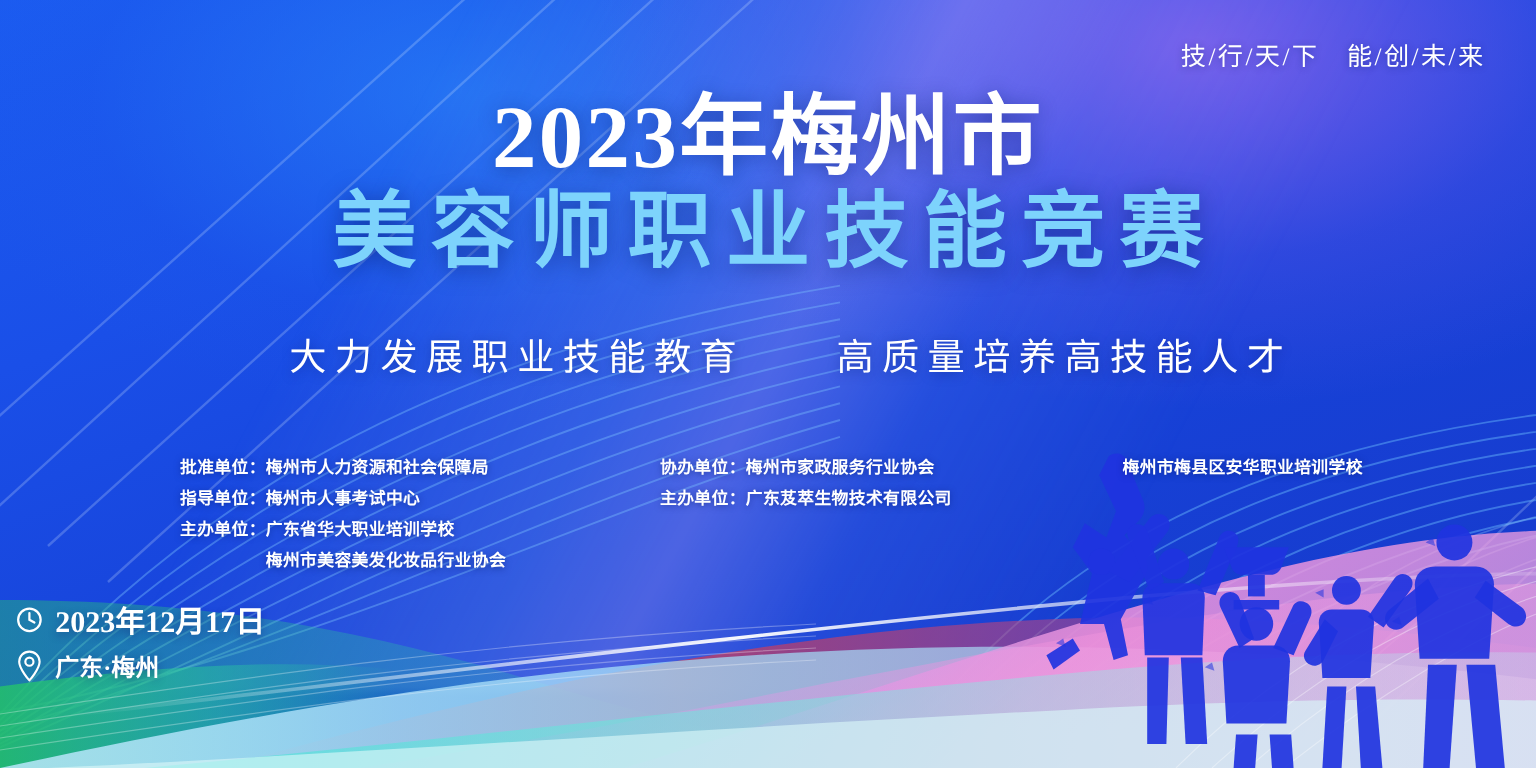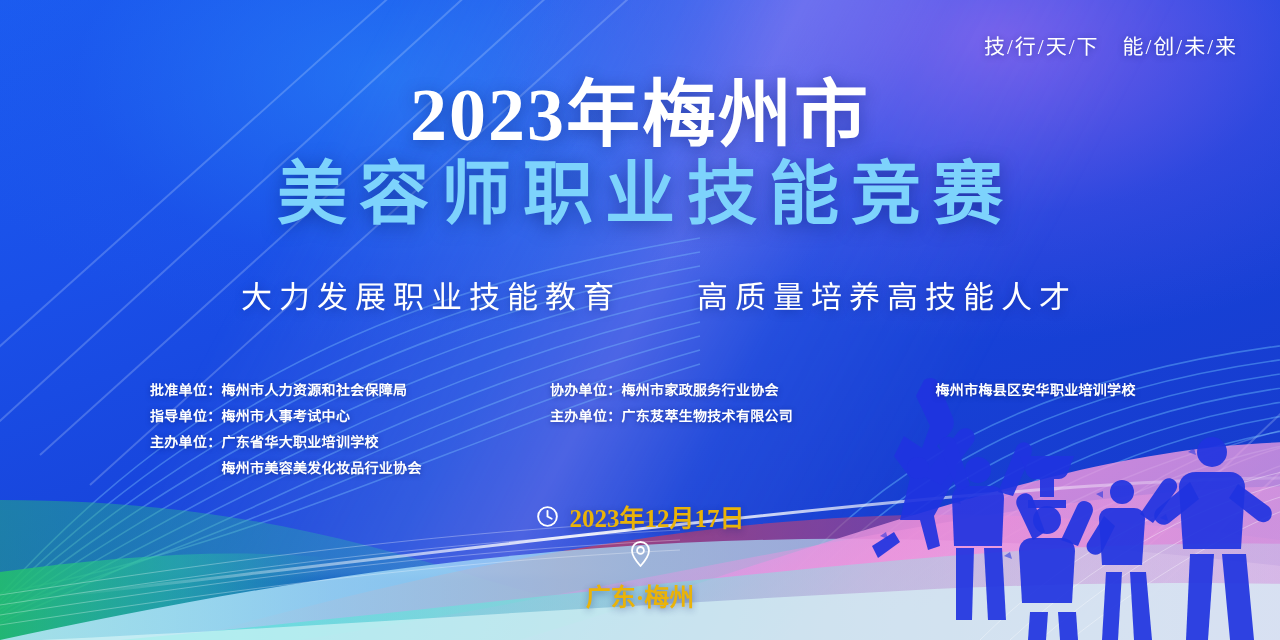--- a/index.html
+++ b/index.html
@@ -122,34 +122,34 @@
   .org-label { display: inline-block; }
   .org-label.blank { visibility: hidden; }
   .org-values { display: flex; }
   .org-v { display: inline-block; }
   .org-v + .org-v { margin-left: 14px; }
   .orgs-col-right .org-v:first-child { min-width: 300px; }
 
   
   .meta {
     position: absolute;
-    left: 0; right: 0; top: 498px;
-    text-align: center;
-    color: #eab308;
+    left: 12px; right: 0; top: 498px;
+    text-align: left;
+    color: #ffffff;
   }
   .meta-row {
     display: inline-flex;
     align-items: center;
     gap: 9px;
     font-weight: 700;
     white-space: nowrap;
     text-shadow: 0 2px 7px rgba(20,30,110,0.45);
   }
   .meta-row.date { font-size: 25px; }
-  .meta-row.loc  { font-size: 25px; margin-top: 6px; flex-direction: column; }
+  .meta-row.loc  { font-size: 20px; margin-top: 6px; }
   .meta-icon { display: inline-flex; align-items: center; }
   .meta-text-sep { display: inline-block; width: 10px; }
   .loc-en { font-weight: 700; }
 </style>
 </head>
 <body>
 
 <div class="poster">
 
   <div class="bg-base"></div>

